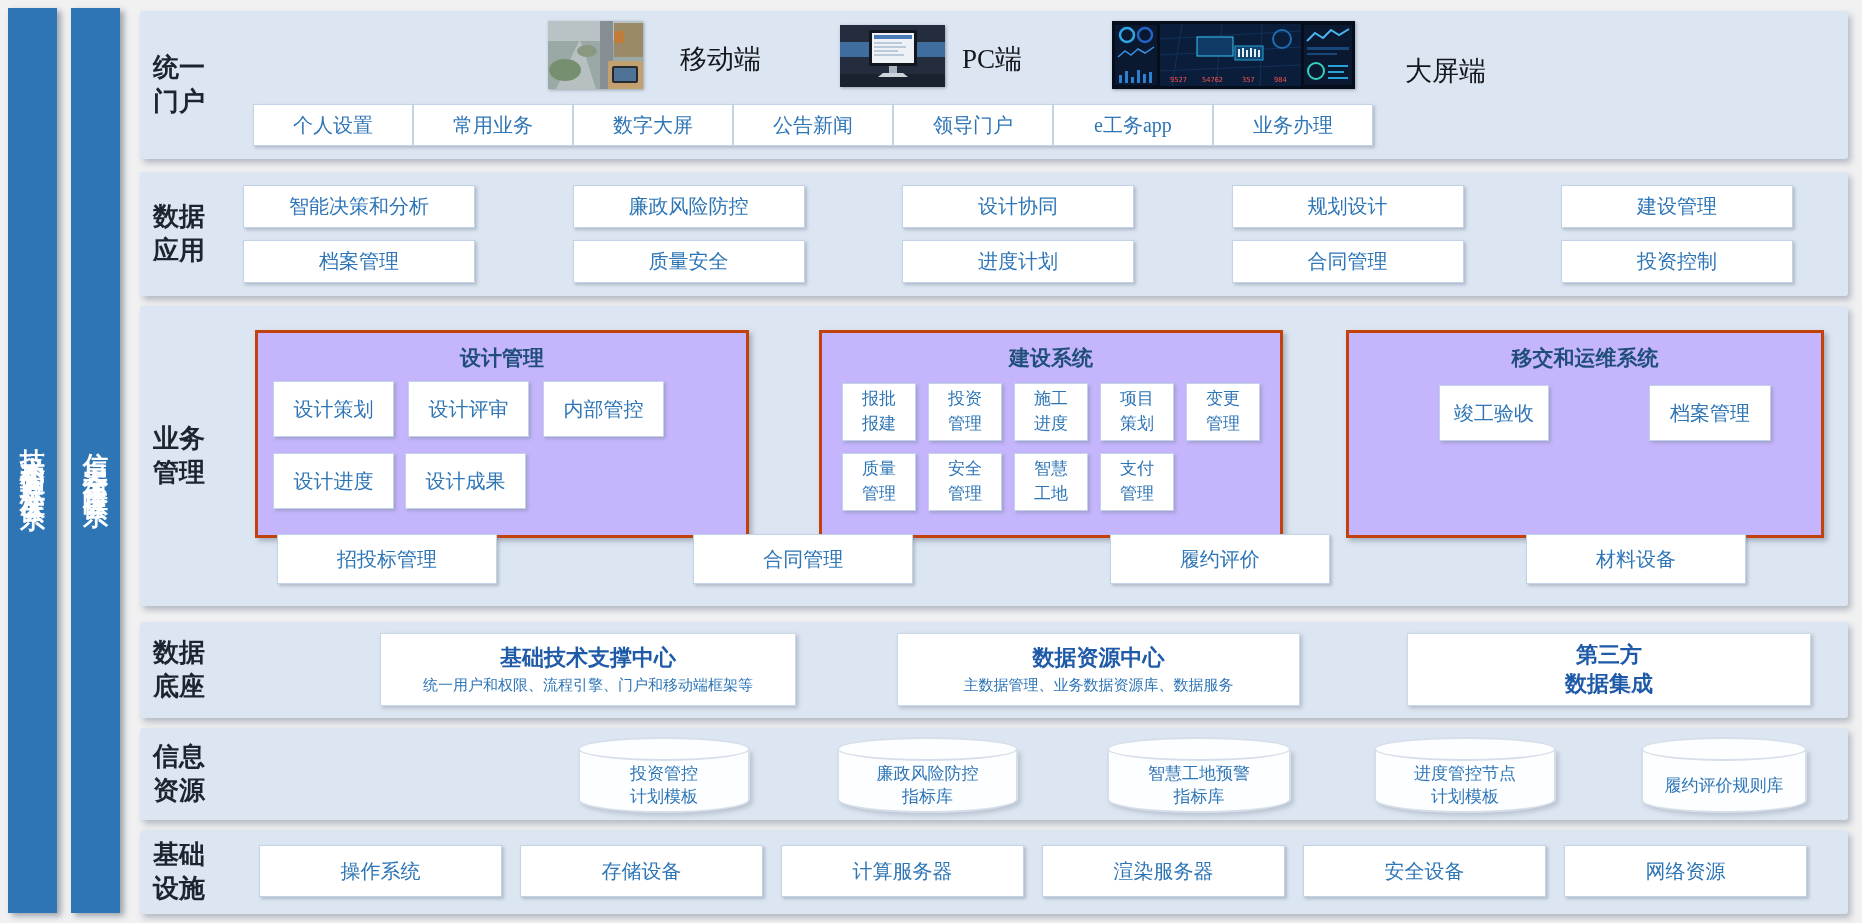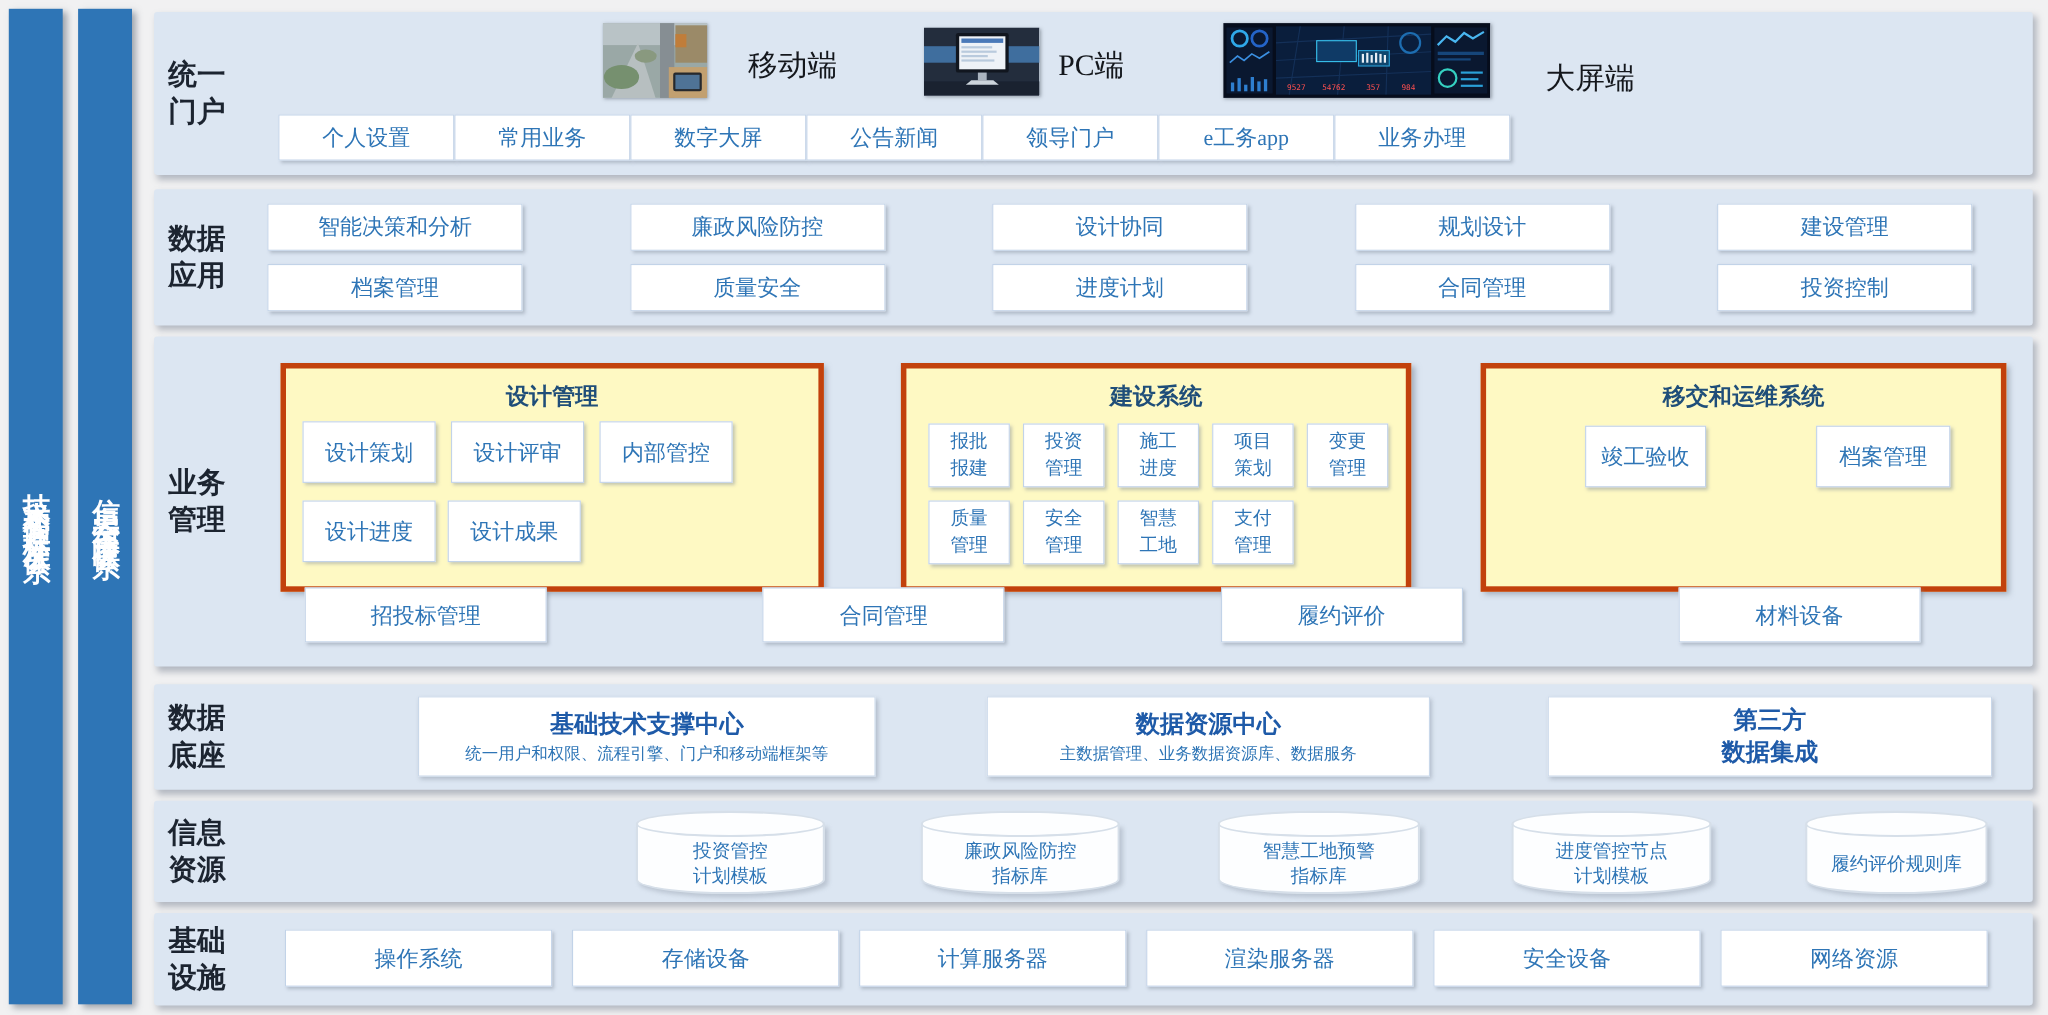--- a/index.html
+++ b/index.html
@@ -59,21 +59,21 @@
   
   .dataapp-rows {
     position:absolute; left:103px; right:55px; top:13px; bottom:13px;
     display:flex; flex-direction:column; justify-content:space-between;
   }
   .dataapp-row { display:flex; justify-content:space-between; }
   .dataapp-btn { width:232px; height:43px; }
   
   .group-box {
     position:absolute; top:24px; height:208px;
-    background:#fef9c3; border:5px solid #c2410c;
+    background:#c4b5fd; border:3px solid #c2410c;
     box-shadow:3px 3px 5px rgba(108,120,136,.5); box-sizing:border-box;
   }
   #group-design       { left:115px;  width:494px; }
   #group-construction { left:679px;  width:464px; }
   #group-handover     { left:1206px; width:478px; }
   .group-title {
     text-align:center; margin-top:11px;
     font-size:21px; font-weight:bold; color:#1f4e79;
   }
   .design-row1 { position:absolute; left:15px; top:48px; display:flex; gap:14px; }

